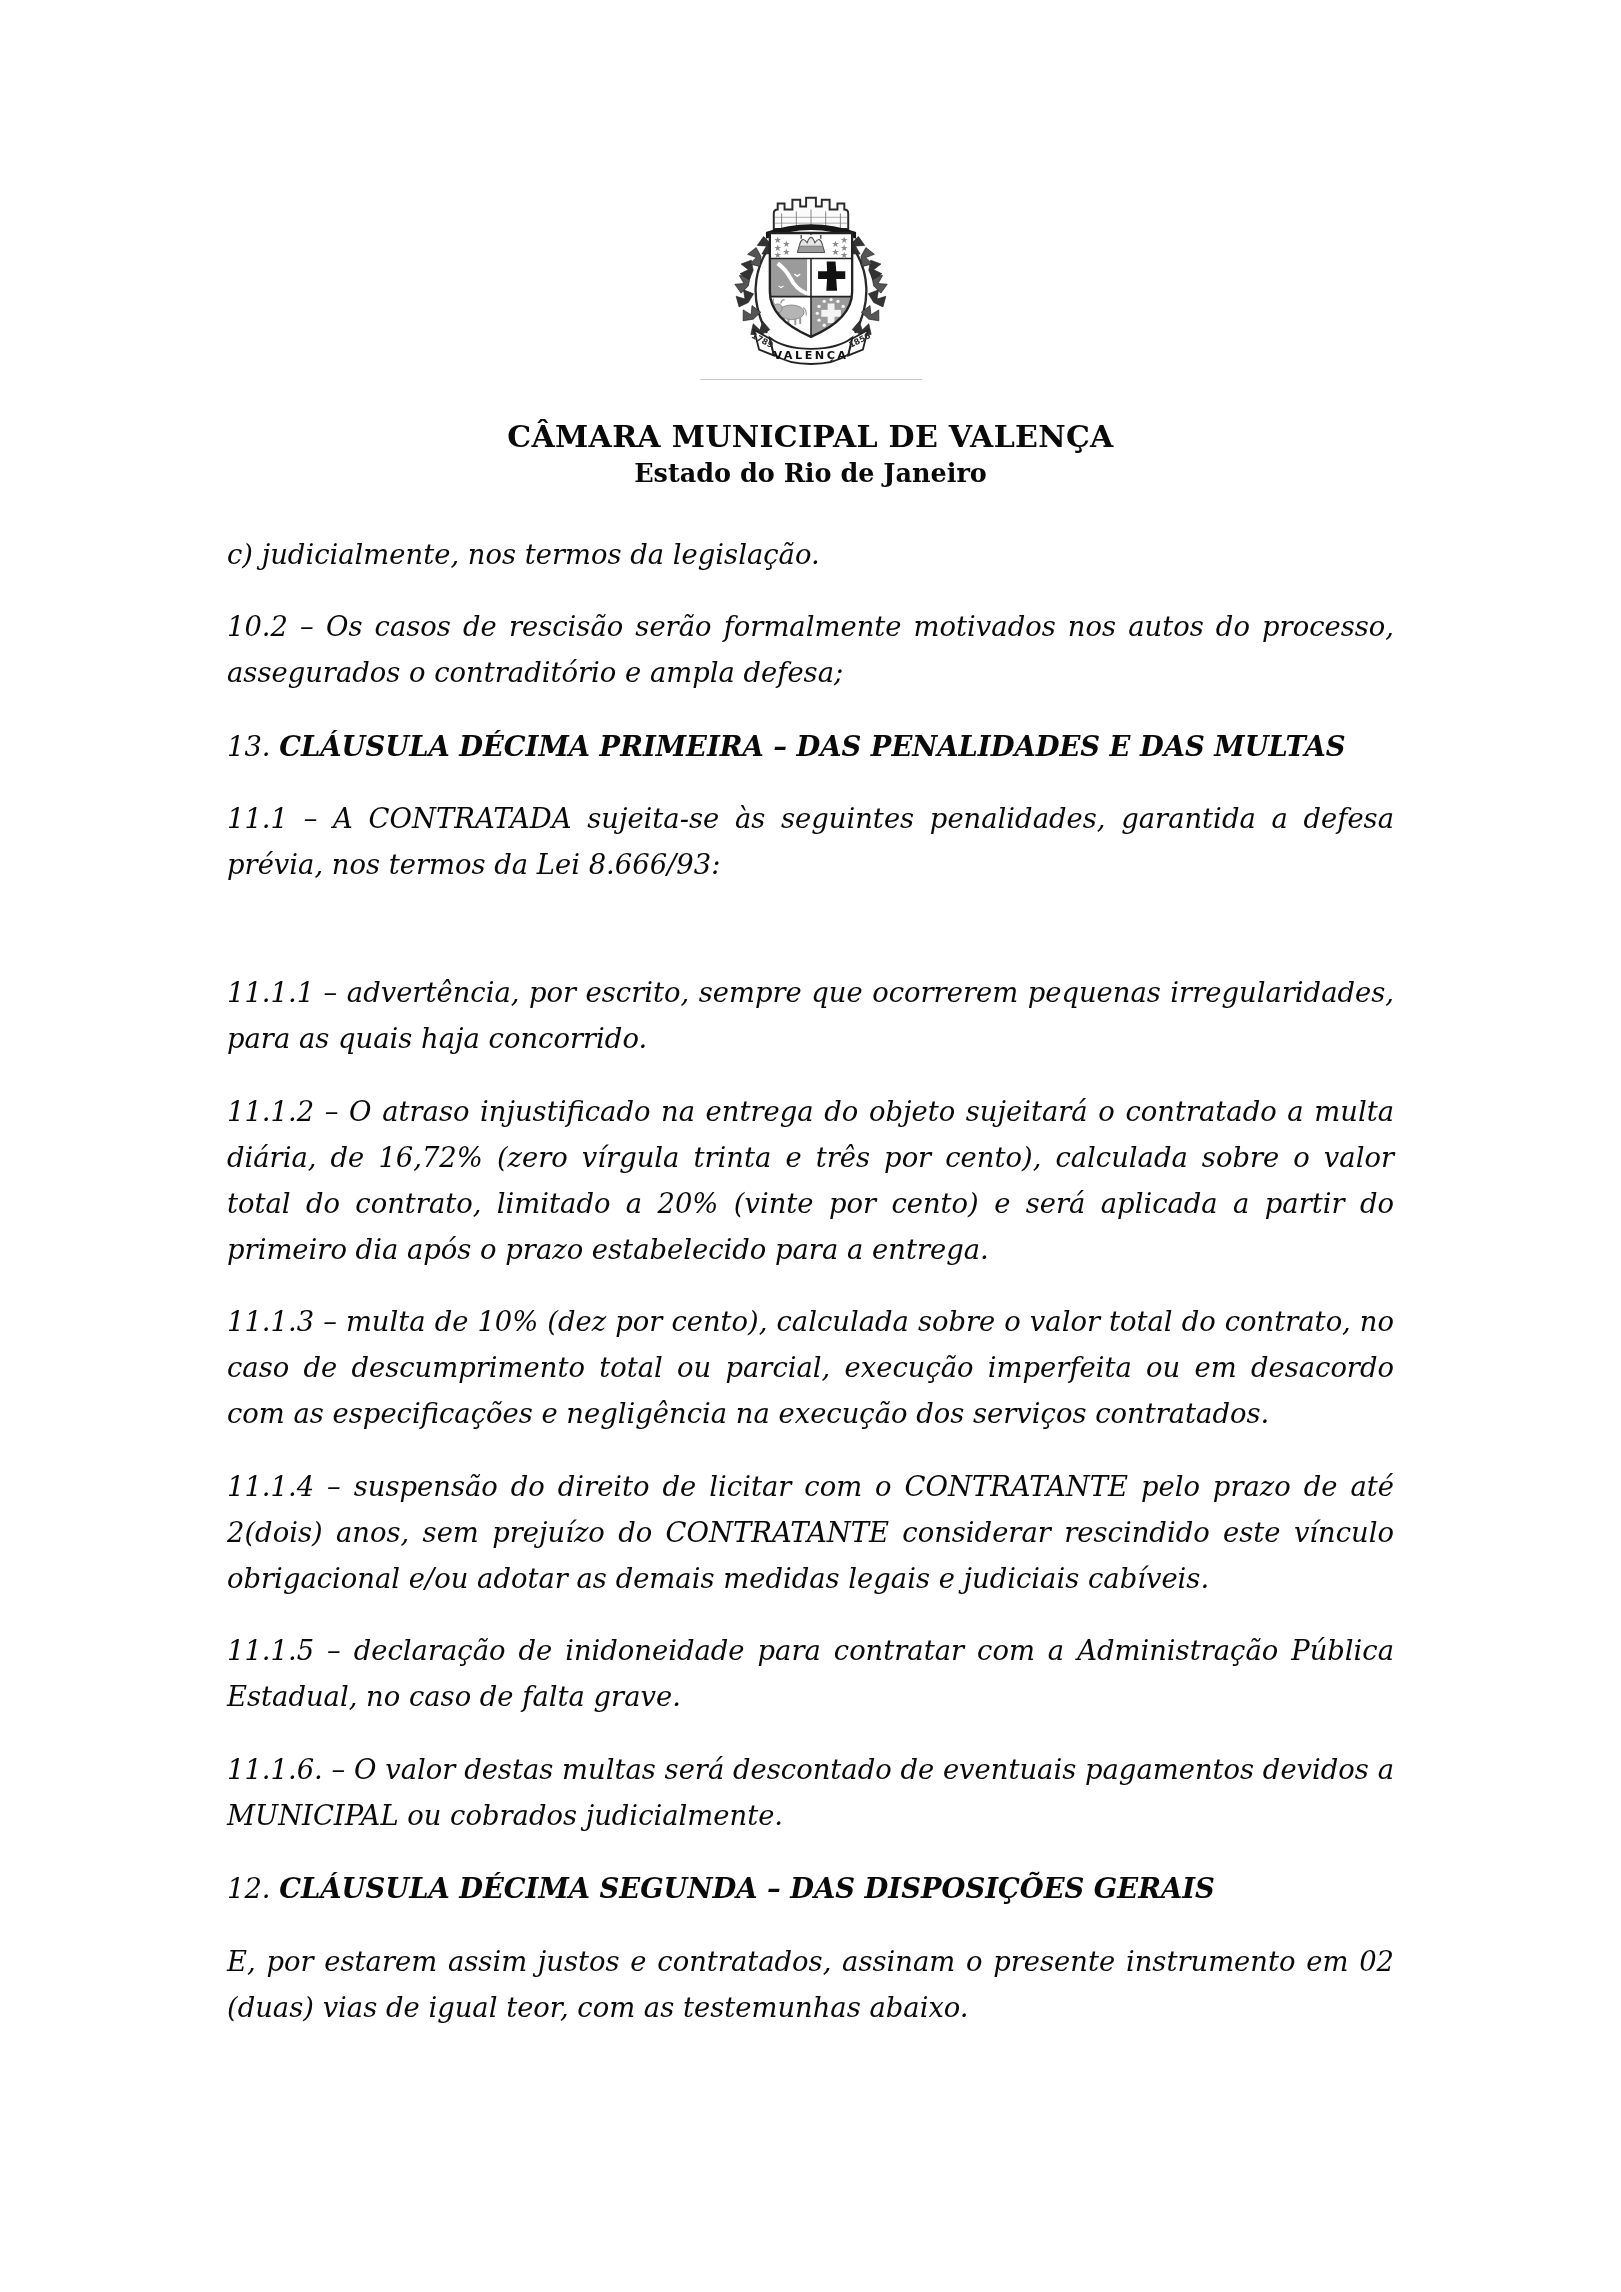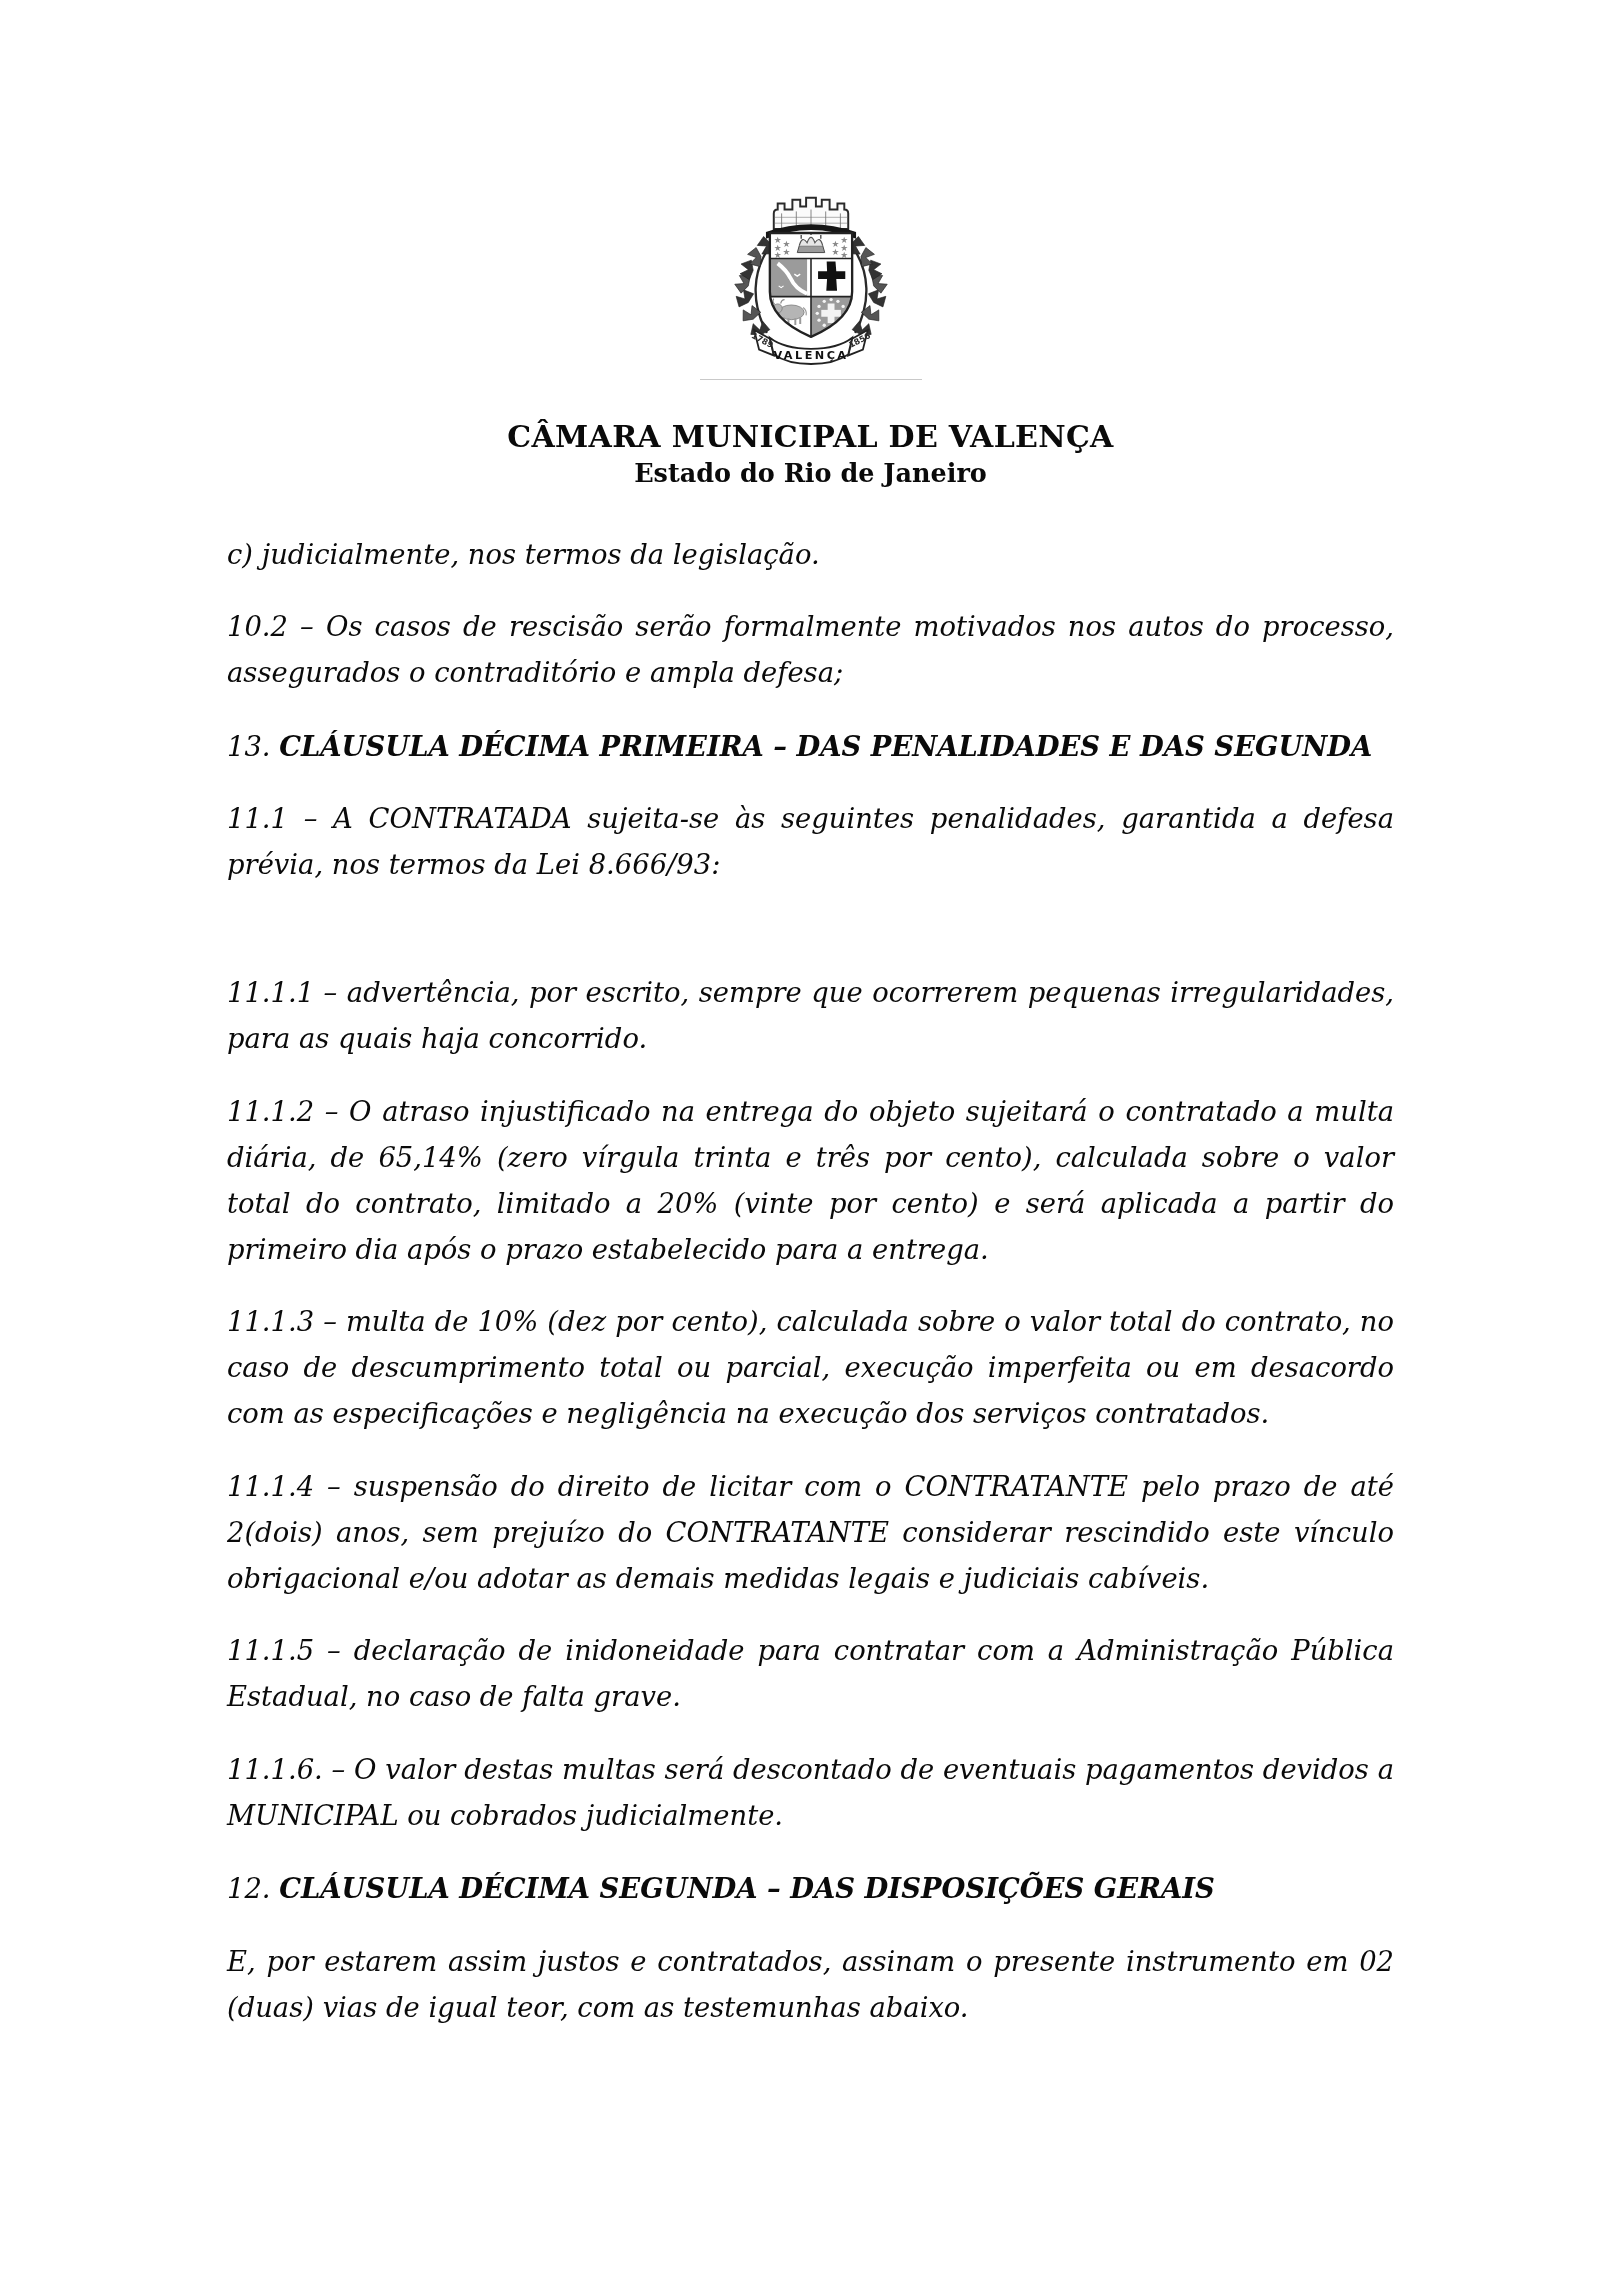--- a/index.html
+++ b/index.html
@@ -187,27 +187,27 @@
 
   <div class="org-name">CÂMARA MUNICIPAL DE VALENÇA</div>
   <div class="org-sub">Estado do Rio de Janeiro</div>
 
   <div class="doc">
 
     <p class="block">c) judicialmente, nos termos da legislação.</p>
 
     <p class="block">10.2 – Os casos de rescisão serão formalmente motivados nos autos do processo, assegurados o contraditório e ampla defesa;</p>
 
-    <p class="block heading"><span class="h-num">13.</span> <span class="h-title">CLÁUSULA DÉCIMA PRIMEIRA – DAS PENALIDADES E DAS SEGUNDA</span></p>
+    <p class="block heading"><span class="h-num">13.</span> <span class="h-title">CLÁUSULA DÉCIMA PRIMEIRA – DAS PENALIDADES E DAS MULTAS</span></p>
 
     <p class="block gap-after">11.1 – A CONTRATADA sujeita-se às seguintes penalidades, garantida a defesa prévia, nos termos da Lei 8.666/93:</p>
 
     <p class="block">11.1.1 – advertência, por escrito, sempre que ocorrerem pequenas irregularidades, para as quais haja concorrido.</p>
 
-    <p class="block">11.1.2 – O atraso injustificado na entrega do objeto sujeitará o contratado a multa diária, de 65,14% (zero vírgula trinta e três por cento), calculada sobre o valor total do contrato, limitado a 20% (vinte por cento) e será aplicada a partir do primeiro dia após o prazo estabelecido para a entrega.</p>
+    <p class="block">11.1.2 – O atraso injustificado na entrega do objeto sujeitará o contratado a multa diária, de 16,72% (zero vírgula trinta e três por cento), calculada sobre o valor total do contrato, limitado a 20% (vinte por cento) e será aplicada a partir do primeiro dia após o prazo estabelecido para a entrega.</p>
 
     <p class="block">11.1.3 – multa de 10% (dez por cento), calculada sobre o valor total do contrato, no caso de descumprimento total ou parcial, execução imperfeita ou em desacordo com as especificações e negligência na execução dos serviços contratados.</p>
 
     <p class="block">11.1.4 – suspensão do direito de licitar com o CONTRATANTE pelo prazo de até 2(dois) anos, sem prejuízo do CONTRATANTE considerar rescindido este vínculo obrigacional e/ou adotar as demais medidas legais e judiciais cabíveis.</p>
 
     <p class="block">11.1.5 – declaração de inidoneidade para contratar com a Administração Pública Estadual, no caso de falta grave.</p>
 
     <p class="block">11.1.6. – O valor destas multas será descontado de eventuais pagamentos devidos a MUNICIPAL ou cobrados judicialmente.</p>
 
     <p class="block heading"><span class="h-num">12.</span> <span class="h-title">CLÁUSULA DÉCIMA SEGUNDA – DAS DISPOSIÇÕES GERAIS</span></p>

